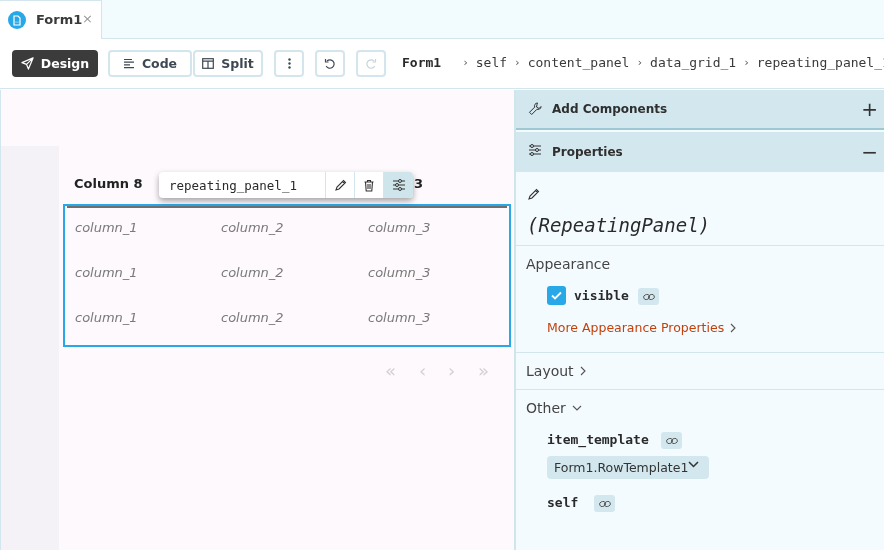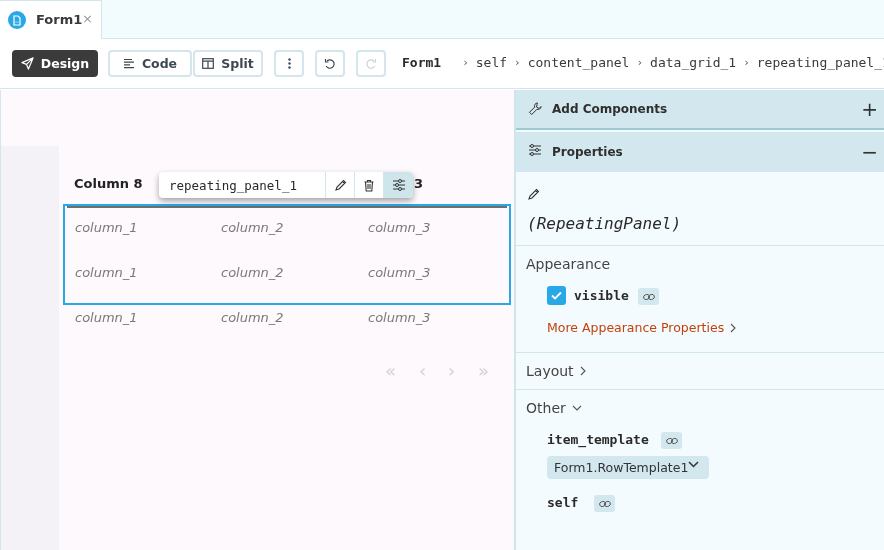--- a/index.html
+++ b/index.html
@@ -21,42 +21,42 @@
   .crumbs { position: absolute; left: 402px; top: 16px; font-family: "DejaVu Sans Mono", monospace; font-size: 13px; color: #3a3a3a; white-space: nowrap; display: flex; gap: 0; }
   .crumb-root { font-weight: bold; color: #2a2a2a; margin-right: 14px; }
   .crumb-sep { color: #555; margin: 0 7px; font-size: 11px; position: relative; top: 1px; }
 
   
   .canvas { position: absolute; left: 0; top: 90px; width: 514px; height: 460px; background: #fdf9fc; border-left: 1px solid #d4e6ed; }
   .canvas-top { position: absolute; left: 0; top: 0; width: 513px; height: 56px; background: #fdf9fc; }
   .gutter { position: absolute; left: 0; top: 56px; width: 58px; height: 404px; background: #f4f1f7; }
   .col-header { position: absolute; top: 86px; font-size: 13px; color: #222; font-weight: 600; }
 
-  .rp-box { position: absolute; left: 62px; top: 114px; width: 448px; height: 101px; border: 2px solid #29a8e8; background: #fdf9fc; }
+  .rp-box { position: absolute; left: 62px; top: 114px; width: 448px; height: 143px; border: 2px solid #29a8e8; background: #fdf9fc; }
   .rp-box::before { content: ""; position: absolute; left: 2px; right: 2px; top: 0; height: 2px; background: #6f6f6f; }
   .cell { position: absolute; font-style: italic; font-size: 13px; color: #7a7a7a; }
 
   .float-bar { position: absolute; left: 159px; top: 172px; width: 254px; height: 26px; background: #fff; border-radius: 4px; box-shadow: 0 3px 6px rgba(0,0,0,0.35); display: flex; align-items: stretch; overflow: hidden; }
   .fb-name { padding: 0 10px; font-family: "DejaVu Sans Mono", monospace; font-size: 12.5px; color: #2a2a2a; display: flex; align-items: center; border-right: 1px solid #d4e6ed; width: 167px; }
   .fb-btn { width: 29px; display: flex; align-items: center; justify-content: center; border-right: 1px solid #d4e6ed; cursor: pointer; }
   .fb-btn.active { background: #cfe5ec; border-right: none; }
 
   .pager { position: absolute; top: 270px; font-size: 18px; color: #d2d0d6; cursor: pointer; }
 
   
   .panel { position: absolute; left: 514px; top: 90px; width: 370px; height: 460px; background: #f4fbfe; border-left: 2px solid #cfe5ec; }
   .ph { position: absolute; left: 0; width: 370px; height: 40px; background: #d2e7ee; display: flex; align-items: center; }
   .ph-title { position: absolute; left: 36px; font-size: 12px; font-weight: bold; color: #2f2f2f; }
   .ph-icon { position: absolute; left: 12px; top: 12px; }
   .ph-toggle { position: absolute; right: 8px; font-size: 20px; color: #333; cursor: pointer; }
   .ph1 { top: 0; border-bottom: 2px solid #9dc8d4; }
   .ph2 { top: 42px; }
 
   .prop-name { position: absolute; left: 11px; top: 98px; font-family: "DejaVu Sans Mono", monospace; font-weight: bold; font-size: 13px; color: #2a2a2a; display: flex; align-items: center; gap: 7px; }
-  .prop-type { position: absolute; left: 11px; top: 124px; font-family: "DejaVu Sans Mono", monospace; font-style: italic; font-size: 16px; color: #2a2a2a; }
+  .prop-type { position: absolute; left: 11px; top: 124px; font-family: "DejaVu Sans Mono", monospace; font-style: italic; font-size: 19px; color: #2a2a2a; }
   .divider { position: absolute; left: 0; width: 370px; height: 1px; background: #d4e6ed; }
 
   .section-title { position: absolute; left: 10px; font-size: 14px; color: #444; display: flex; align-items: center; gap: 6px; cursor: pointer; }
   .checkbox { position: absolute; left: 31px; top: 196px; width: 19px; height: 19px; border-radius: 3px; background: #29a8e8; display: flex; align-items: center; justify-content: center; cursor: pointer; }
   .prop-label { position: absolute; font-family: "DejaVu Sans Mono", monospace; font-weight: bold; font-size: 13px; color: #2a2a2a; }
   .link-badge { position: absolute; width: 21px; height: 17px; border-radius: 3px; background: #d2e7ee; display: flex; align-items: center; justify-content: center; cursor: pointer; }
   .more-link { position: absolute; left: 31px; top: 230px; font-size: 12.5px; color: #c2410c; display: flex; align-items: center; gap: 6px; cursor: pointer; }
   .dropdown { position: absolute; left: 31px; top: 366px; width: 162px; height: 23px; background: #d2e7ee; border-radius: 4px; display: flex; align-items: center; padding-left: 7px; font-size: 12.5px; color: #333; cursor: pointer; }
   .dropdown .chev { position: absolute; right: 10px; top: 5px; }
   .runtime { position: absolute; left: 31px; top: 431px; font-style: italic; font-size: 18px; color: #333; margin-top: 36px; }

